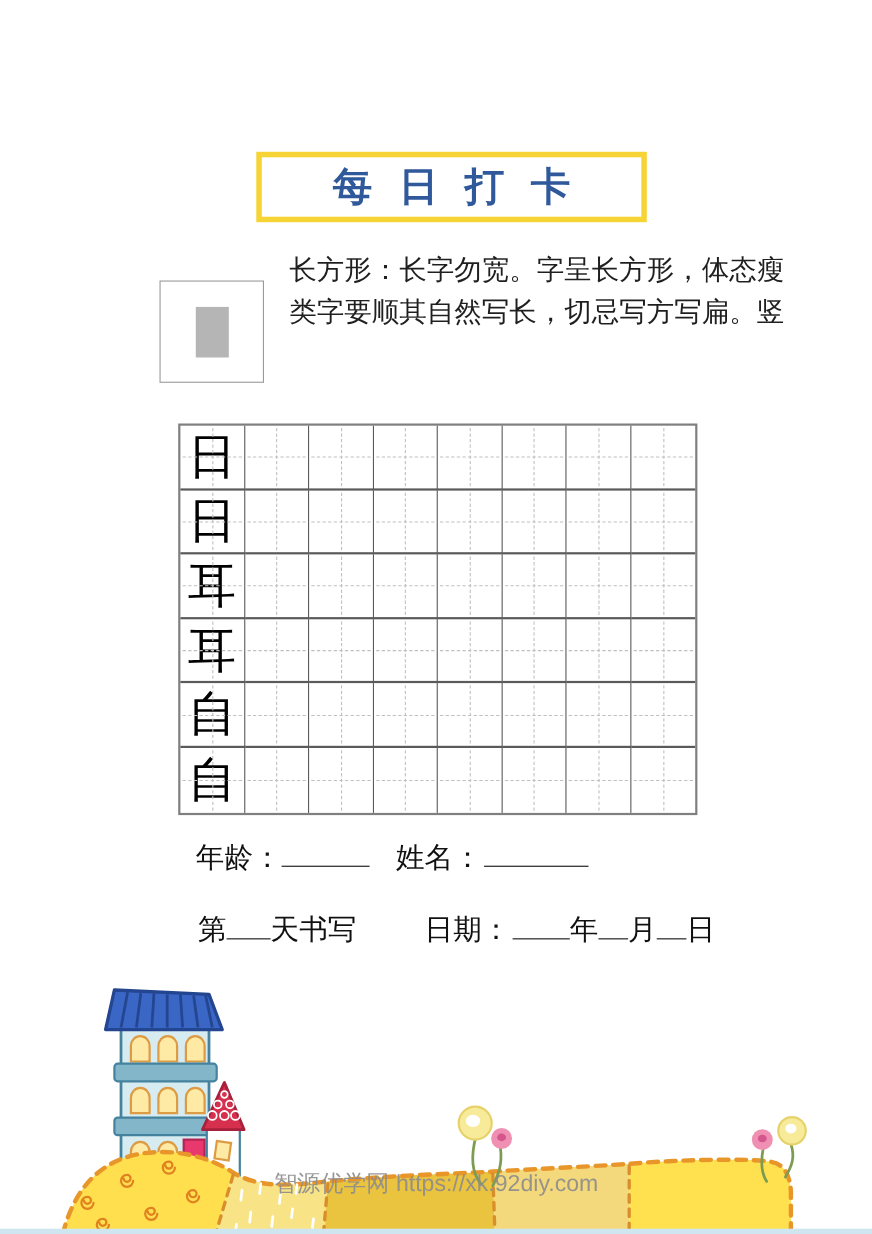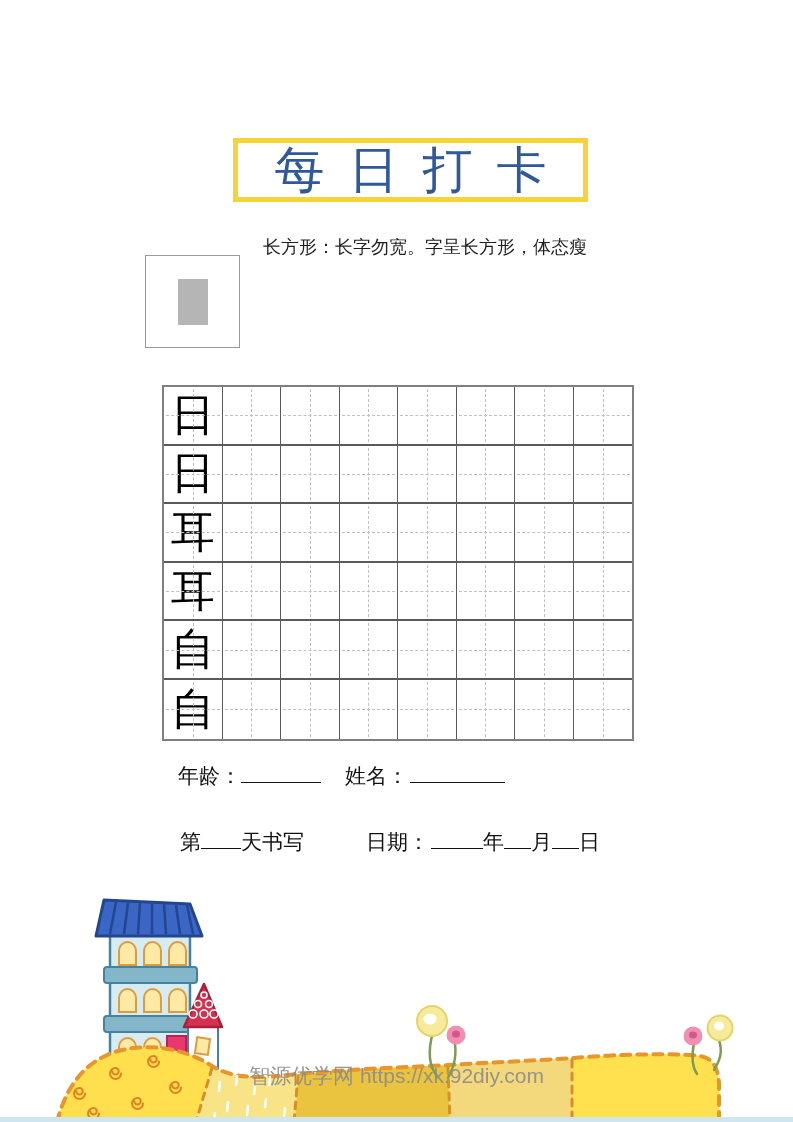--- a/index.html
+++ b/index.html
@@ -12,37 +12,37 @@
 
   
   .title-box{
     left:233px;top:138px;width:355px;height:64px;
     border:5px solid var(--title-yellow);
     box-sizing:border-box;background:#fff;
     display:flex;align-items:center;justify-content:center;
   }
   .title-text{
     color:var(--title-blue);
-    font-size:50px;font-weight:normal;
+    font-size:36px;font-weight:bold;
     letter-spacing:24px;margin-right:-24px;
     font-family:"Liberation Serif", serif;
   }
 
   
   .shape-box{
     left:145px;top:255px;width:95px;height:93px;
     border:1px solid var(--shape-border);box-sizing:border-box;background:#fff;
     display:flex;align-items:center;justify-content:center;
   }
   .shape-rect{width:30px;height:46px;background:var(--shape-gray);}
 
   
   .instruction{
     left:263px;top:228px;width:390px;
-    color:var(--text-dark);font-size:18px;
+    color:var(--text-dark);font-size:25px;
   }
   .instruction .line{height:38px;line-height:38px;white-space:nowrap;}
 
   
   .grid{
     left:162px;top:385px;
     display:grid;
     border:2px solid var(--grid-border);
     background:#fff;
   }
@@ -60,21 +60,21 @@
   .cell::after{
     content:'';position:absolute;top:2px;bottom:2px;left:50%;
     border-left:1px dashed var(--grid-guide);
   }
   .cell.char{
     display:flex;align-items:center;justify-content:center;
     font-size:44px;color:#000;font-family:"Liberation Serif", serif;
   }
 
   
-  .form-line{color:#111;font-size:21px;white-space:nowrap;}
+  .form-line{color:#111;font-size:26px;white-space:nowrap;}
   .form-line1{left:178px;top:762px;}
   .form-line2{left:180px;top:828px;font-family:Liberation Mono, monospace;}
   .blank{
     display:inline-block;border-bottom:1.6px solid #111;
     height:20px;vertical-align:baseline;
   }
   .b-age{width:80px;} .b-name{width:95px;margin-left:2px;}
   .b-day{width:40px;} .b-date{width:52px;margin-left:2px;}
   .b-month{width:27px;} .b-day2{width:27px;}
   .gap1{display:inline-block;width:24px;} .gap2{display:inline-block;width:62px;}
@@ -94,20 +94,21 @@
 <div class="abs title-box">
   <span class="title-text">每日打卡</span>
 </div>
 
 <div class="abs shape-box">
   <div class="shape-rect"></div>
 </div>
 
 <div class="abs instruction">
   <div class="line">长方形：长字勿宽。字呈长方形，体态瘦</div>
+  <div class="line">类字要顺其自然写长，切忌写方写扁。竖</div>
 </div>
 
 <div class="abs grid" style="grid-template-columns: repeat(8, 58.5px); grid-template-rows: repeat(6, 58.6px);">
     <div class="cell char">日</div>
     <div class="cell"></div>
     <div class="cell"></div>
     <div class="cell"></div>
     <div class="cell"></div>
     <div class="cell"></div>
     <div class="cell"></div>

